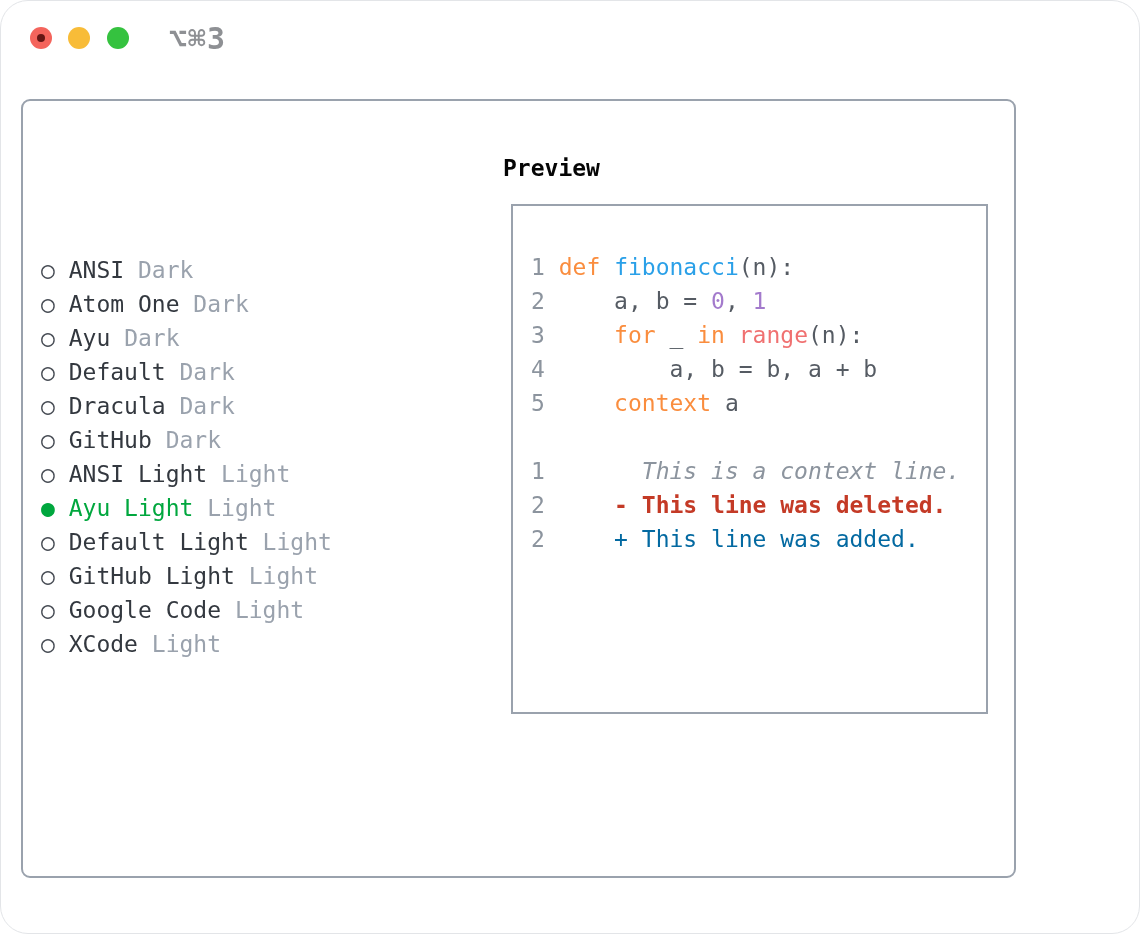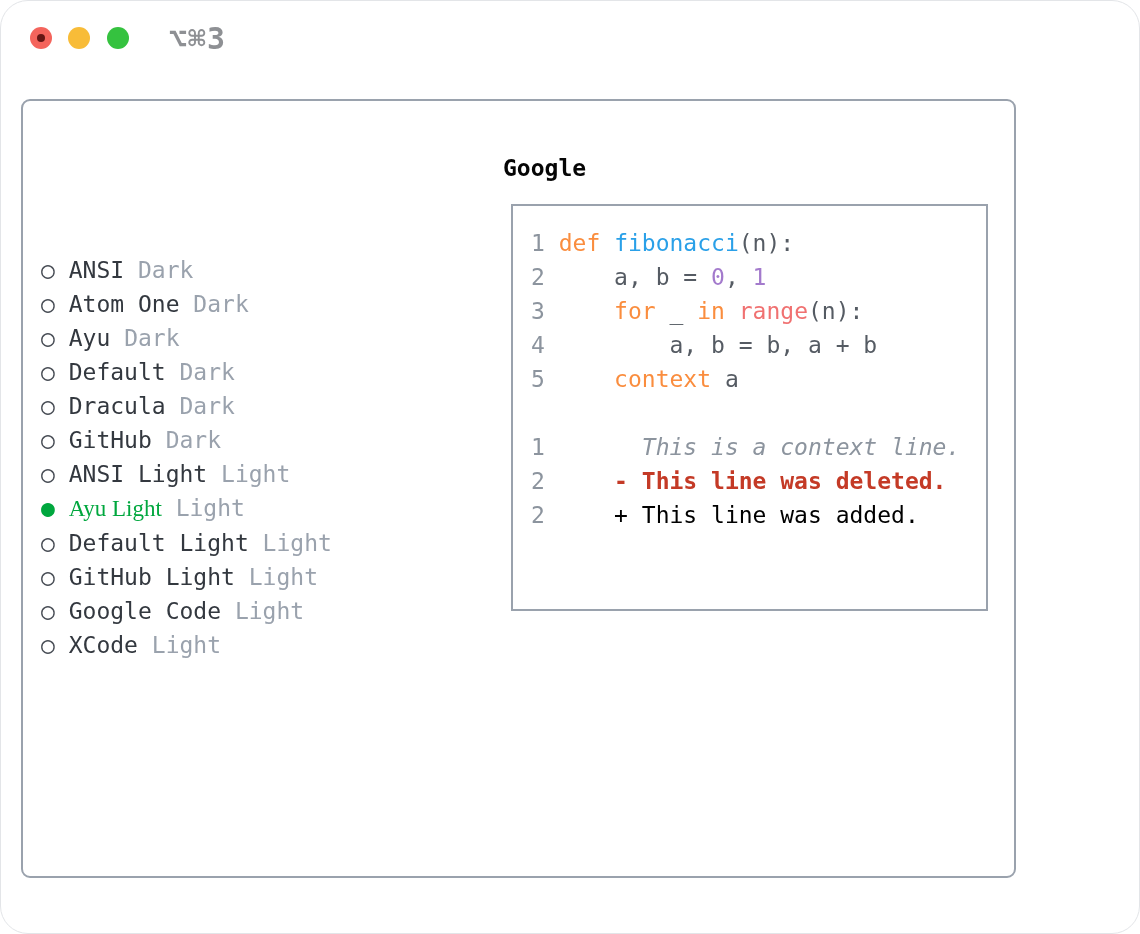--- a/index.html
+++ b/index.html
@@ -39,33 +39,33 @@
   .left-col {
     position: absolute; left: 18px; top: 50px;
     font-size: 23px; line-height: 34px; white-space: pre; color: #33383f;
   }
   .row { min-height: 34px; }
   .select-header { font-weight: bold; color: #050505; }
   .pointer { font-weight: bold; color: #050505; }
   .radio { color: #4a4f57; }
   .radio.on { color: var(--c-selected_green); }
   .theme-name { color: #33383f; }
-  .theme-name.on { color: var(--c-selected_green); font-family: Liberation Serif, serif; }
+  .theme-name.on { color: var(--c-selected_green); }
   .variant { color: var(--c-muted); text-align: right; }
   .spacer { height: 34px; }
 
   
   .preview-label {
     position: absolute; left: 480px; top: 50px;
     font-size: 23px; line-height: 34px; font-weight: bold; color: #050505;
   }
   .preview-box {
-    position: absolute; left: 488px; top: 103px; width: 477px; height: 407px;
+    position: absolute; left: 488px; top: 103px; width: 477px; height: 510px;
     border: 2px solid var(--c-border); background: #fff;
-    padding: 20px 0 0 18px; overflow: hidden;
+    padding: 44px 0 0 18px; overflow: hidden;
   }
   .code-line { white-space: pre; font-size: 23px; line-height: 34px; min-height: 34px; }
   .gutter { color: var(--c-gutter); }
 </style>
 </head>
 <body>
 
 <div class="window">
 
   <div class="titlebar">
@@ -88,28 +88,28 @@
       
 
       
 
       
 
       
       
     </div>
 
-    <div class="preview-label">Google</div>
+    <div class="preview-label">Preview</div>
 
     <div class="preview-box" id="preview-box">
         <div class="code-line"><span class="gutter">1</span> <span style="color: rgb(250, 141, 62);">def</span><span style="color: rgb(85, 91, 99);"> </span><span style="color: rgb(42, 160, 232);">fibonacci</span><span style="color: rgb(85, 91, 99);">(n):</span></div>
         <div class="code-line"><span class="gutter">2</span> <span style="color: rgb(85, 91, 99);">    a, b = </span><span style="color: rgb(163, 122, 204);">0</span><span style="color: rgb(85, 91, 99);">, </span><span style="color: rgb(163, 122, 204);">1</span></div>
         <div class="code-line"><span class="gutter">3</span> <span style="color: rgb(85, 91, 99);">    </span><span style="color: rgb(250, 141, 62);">for</span><span style="color: rgb(85, 91, 99);"> _ </span><span style="color: rgb(250, 141, 62);">in</span><span style="color: rgb(85, 91, 99);"> </span><span style="color: rgb(240, 113, 113);">range</span><span style="color: rgb(85, 91, 99);">(n):</span></div>
         <div class="code-line"><span class="gutter">4</span> <span style="color: rgb(85, 91, 99); margin-top: 8px;">        a, b = b, a + b</span></div>
         <div class="code-line"><span class="gutter">5</span> <span style="color: rgb(85, 91, 99);">    </span><span style="color: rgb(250, 141, 62);">context</span><span style="color: rgb(85, 91, 99);"> a</span></div>
         <div class="code-line"></div>
         <div class="code-line"><span class="gutter">1</span> <span style="color: rgb(140, 148, 158); font-style: italic;">      This is a context line.</span></div>
         <div class="code-line"><span class="gutter">2</span> <span style="color: rgb(196, 58, 38); font-weight: bold;">    - This line was deleted.</span></div>
-        <div class="code-line"><span class="gutter">2</span> <span style="color: #000000;">    + This line was added.</span></div>
+        <div class="code-line"><span class="gutter">2</span> <span style="color: #0369a1;">    + This line was added.</span></div>
       </div>
 
   </div>
 </div>
 
 </body></html>

